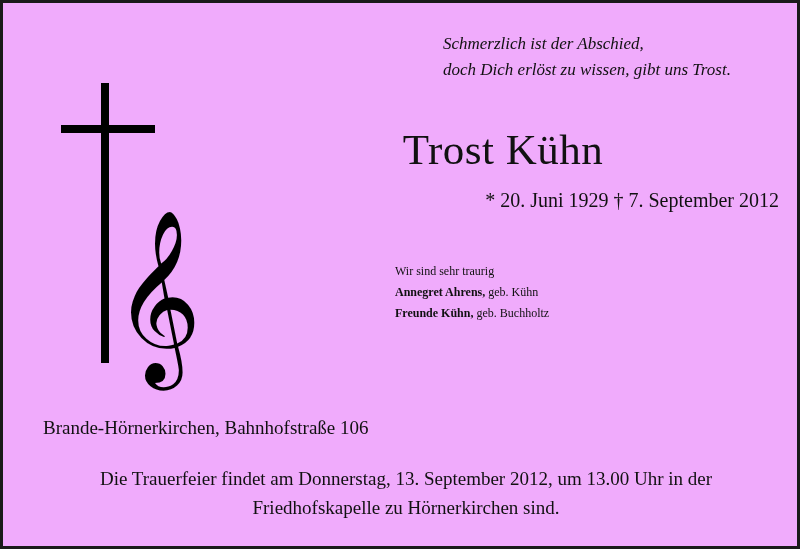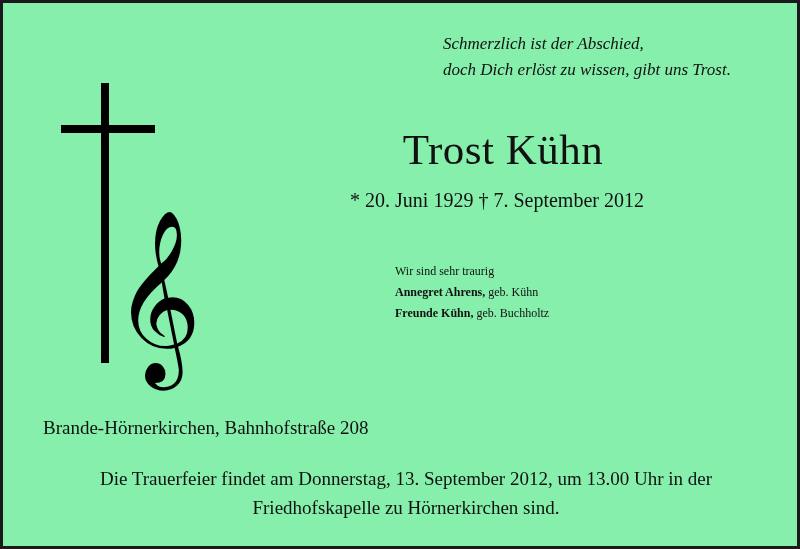--- a/index.html
+++ b/index.html
@@ -4,21 +4,21 @@
 <style>
   html, body {
     margin: 0;
     padding: 0;
     background: #ffffff;
   }
   #obituary {
     position: relative;
     width: 800px;
     height: 549px;
-    background: #86efac;
+    background: #f0abfc;
     border: 3px solid #1a1a1a;
     box-sizing: border-box;
     font-family: "Liberation Serif", "DejaVu Serif", serif;
     color: #000000;
     overflow: hidden;
   }
 
   
   .epigraph {
     position: absolute;
@@ -79,23 +79,23 @@
     left: 230px;
     width: 540px;
     text-align: center;
     font-size: 43px;
     letter-spacing: 0.5px;
     color: #111;
   }
   .dates {
     position: absolute;
     top: 186px;
-    left: 224px;
+    left: 236px;
     width: 540px;
-    text-align: center;
+    text-align: right;
     font-size: 20px;
     color: #111;
   }
 
   
   .mourners {
     position: absolute;
     top: 258px;
     left: 392px;
     width: 390px;
@@ -151,20 +151,20 @@
   <div class="mourners">
     <div class="row">Wir sind sehr traurig</div>
     <div class="row">
       <b>Annegret Ahrens,</b><span> geb. Kühn</span>
     </div>
     <div class="row">
       <b>Freunde Kühn,</b><span> geb. Buchholtz</span>
     </div>
   </div>
 
-  <div class="address">Brande-Hörnerkirchen, Bahnhofstraße 208</div>
+  <div class="address">Brande-Hörnerkirchen, Bahnhofstraße 106</div>
 
   <div class="ceremony">
     <div>Die Trauerfeier findet am Donnerstag, 13. September 2012, um 13.00 Uhr in der</div>
     <div>Friedhofskapelle zu Hörnerkirchen sind.</div>
   </div>
 
 </div>
 
 </body></html>

